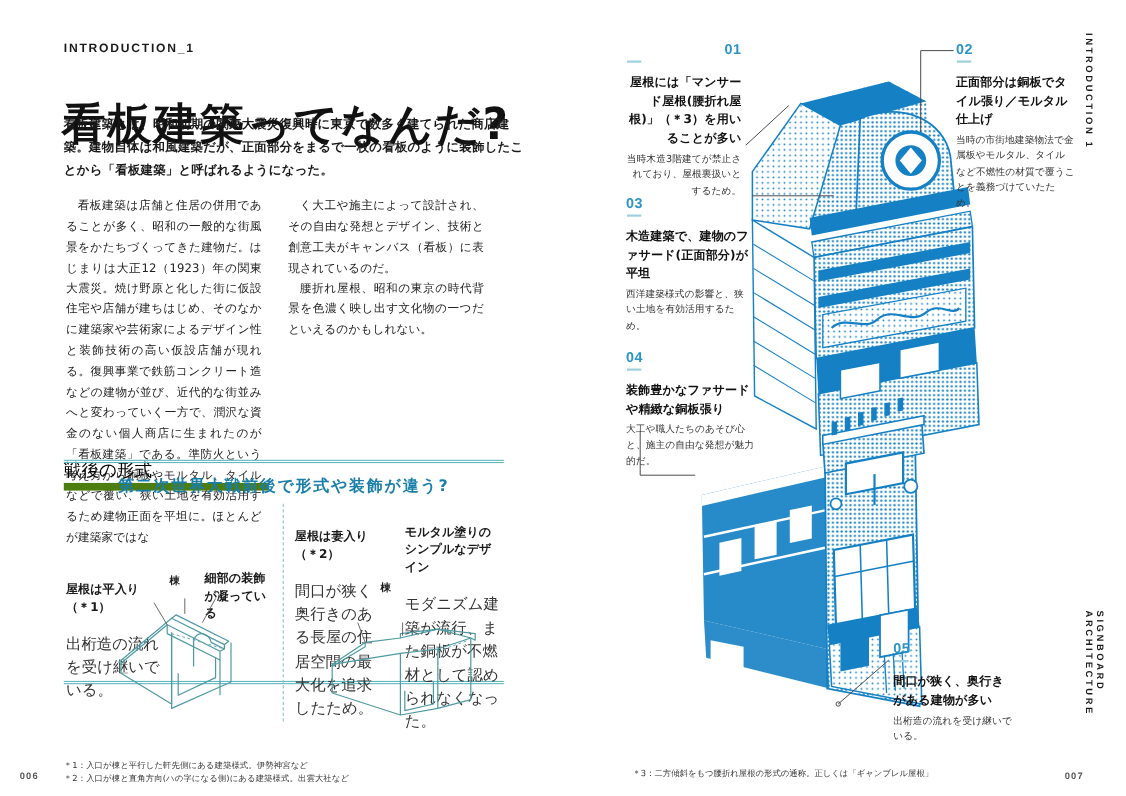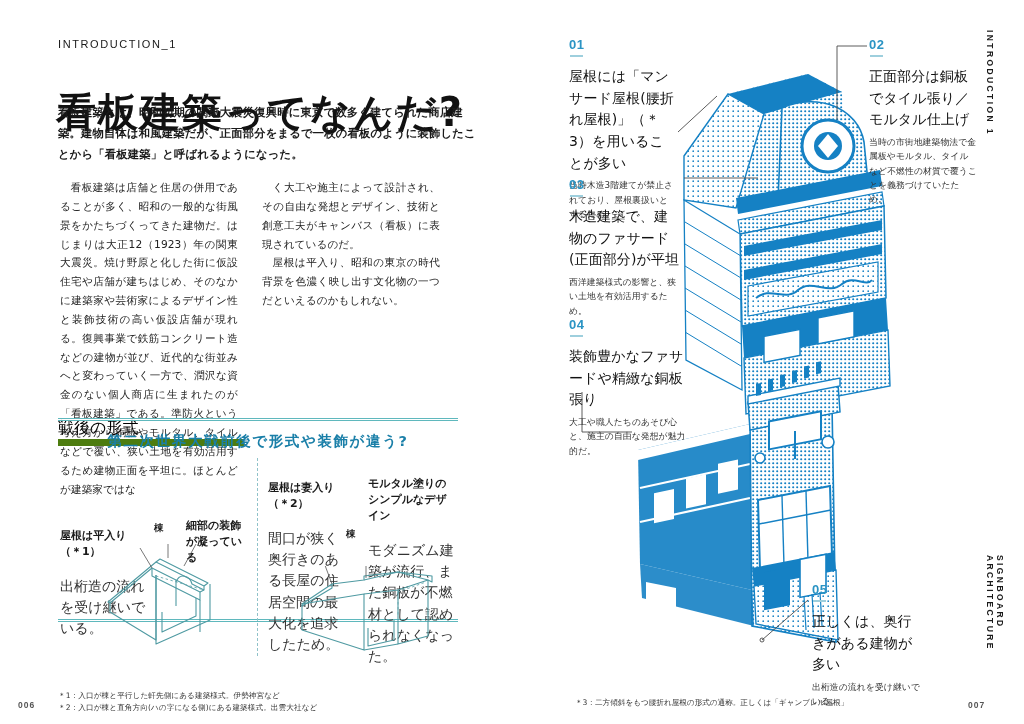--- a/index.html
+++ b/index.html
@@ -18,21 +18,21 @@
 
   
   .jp { font-family: "DejaVu Sans", "Liberation Sans", sans-serif; }
 
   
   #left-page {
     position: absolute; left: 0; top: 0; width: 512px; height: 724px;
   }
   #kicker {
     position: absolute; left: 58px; top: 38px;
-    font-size: 11px; font-weight: normal; letter-spacing: 1.6px;
+    font-size: 11px; font-weight: bold; letter-spacing: 1.6px;
     color: #1a1a1a;
   }
   #page-title {
     position: absolute; left: 56px; top: 58px;
     font-size: 40px; font-weight: bold; letter-spacing: 2px;
     color: #111; white-space: nowrap;
   }
   #lede {
     position: absolute; left: 58px; top: 103px; width: 420px;
     font-size: 11.3px; font-weight: bold; line-height: 1.85;
@@ -119,27 +119,27 @@
   .callout { position: absolute; }
   .callout .num {
     font-size: 13px; font-weight: bold; color: #2b94c4; letter-spacing: .5px;
     line-height: 1;
   }
   .callout .num-rule {
     width: 13px; height: 0; border-top: 2px solid #9ecfdd;
     margin: 4px 0 9px 1px;
   }
   .callout .c-title {
-    font-size: 14px; font-weight: normal; color: #111; line-height: 1.55;
+    font-size: 11px; font-weight: bold; color: #111; line-height: 1.55;
     margin-bottom: 4px; letter-spacing: .1px;
   }
   .callout .c-body {
     font-size: 8.8px; color: #333; line-height: 1.62; letter-spacing: .1px;
   }
-  #callout-01 { left: 57px;  top: 38px;  width: 105px; }
+  #callout-01 { left: 57px;  top: 38px;  width: 105px; text-align: right; }
   #callout-02 { left: 357px; top: 38px;  width: 108px; }
   #callout-03 { left: 57px;  top: 178px; width: 112px; }
   #callout-04 { left: 57px;  top: 303px; width: 118px; margin-top: 15px; }
   #callout-05 { left: 300px; top: 583px; width: 112px; }
 
   
   .vert {
     position: absolute;
     writing-mode: vertical-rl;
     font-size: 8.5px; font-weight: bold; letter-spacing: 2.4px;
@@ -161,21 +161,21 @@
     <div id="kicker">INTRODUCTION_1</div>
     <h1 id="page-title" class="jp">看板建築ってなんだ?</h1>
     <div id="lede" class="jp">看板建築とは、昭和初期の関東大震災復興時に東京で数多く建てられた商店建築。建物自体は和風建築だが、正面部分をまるで一枚の看板のように装飾したことから「看板建築」と呼ばれるようになった。</div>
 
     <div id="body-col-1" class="body-col jp">
       <p>看板建築は店舗と住居の併用であることが多く、昭和の一般的な街風景をかたちづくってきた建物だ。はじまりは大正12（1923）年の関東大震災。焼け野原と化した街に仮設住宅や店舗が建ちはじめ、そのなかに建築家や芸術家によるデザイン性と装飾技術の高い仮設店舗が現れる。復興事業で鉄筋コンクリート造などの建物が並び、近代的な街並みへと変わっていく一方で、潤沢な資金のない個人商店に生まれたのが「看板建築」である。準防火という考え方から銅板やモルタル、タイルなどで覆い、狭い土地を有効活用するため建物正面を平坦に。ほとんどが建築家ではな</p>
     </div>
 
     <div id="body-col-2" class="body-col jp">
       <p>く大工や施主によって設計され、その自由な発想とデザイン、技術と創意工夫がキャンバス（看板）に表現されているのだ。</p>
-      <p>屋根は平入り、昭和の東京の時代背景を色濃く映し出す文化物の一つだといえるのかもしれない。</p>
+      <p>腰折れ屋根、昭和の東京の時代背景を色濃く映し出す文化物の一つだといえるのかもしれない。</p>
     </div>
 
     <div id="compare-panel">
       <div class="rule-top"></div>
       <div class="rule-bottom"></div>
 
       <div id="compare-heading" class="jp">第二次世界大戦前後で形式や装飾が違う?</div>
 
       <div id="col-head-right" class="jp">戦後の形式</div>
 
@@ -401,21 +401,21 @@
     <div class="callout" id="callout-04">
       <div class="num">04</div>
       <div class="num-rule"></div>
       <div class="c-title jp">装飾豊かなファサードや精緻な銅板張り</div>
       <div class="c-body jp">大工や職人たちのあそび心と、施主の自由な発想が魅力的だ。</div>
     </div>
 
     <div class="callout" id="callout-05">
       <div class="num">05</div>
       <div class="num-rule"></div>
-      <div class="c-title jp">正しくは、奥行きがある建物が多い</div>
+      <div class="c-title jp">間口が狭く、奥行きがある建物が多い</div>
       <div class="c-body jp">出桁造の流れを受け継いでいる。</div>
     </div>
   </div>
 
   <div id="footnote-right" class="jp">＊3：二方傾斜をもつ腰折れ屋根の形式の通称。正しくは「ギャンブレル屋根」</div>
   <div id="folio-right">007</div>
 
   <div class="vert" id="run-head-top">INTRODUCTION 1</div>
   <div class="vert" id="run-head-bottom">SIGNBOARD ARCHITECTURE</div>
 

